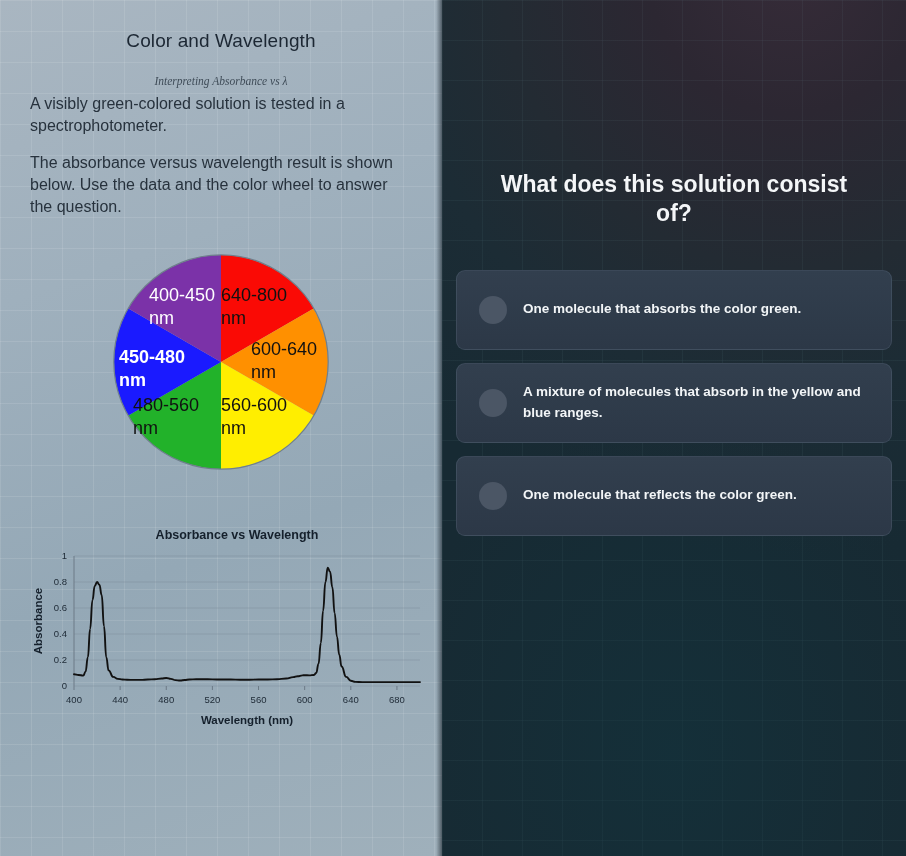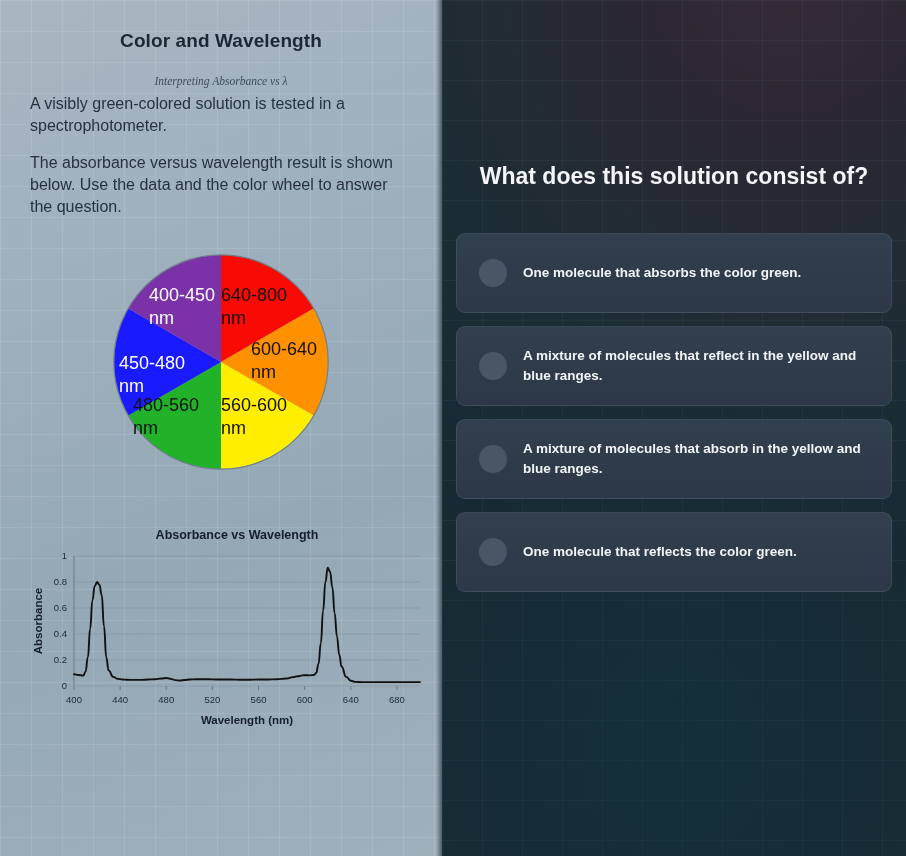--- a/index.html
+++ b/index.html
@@ -49,21 +49,21 @@
   }
   .left-inner {
     position: relative;
     z-index: 2;
     padding: 0;
   }
 
   .doc-title {
     text-align: center;
     font-size: 19px;
-    font-weight: bold;
+    font-weight: normal;
     color: #1c2733;
     margin: 30px 0 0 0;
     letter-spacing: 0.1px;
   }
   .doc-subtitle {
     text-align: center;
     font-size: 11.5px;
     font-style: italic;
     color: #3f4c58;
     margin: 23px 0 0 0;
@@ -89,21 +89,21 @@
   .wheel-wrap svg { display: block; }
   .wheel-label {
     position: absolute;
     width: 74px;
     text-align: left;
     font-size: 18px;
     line-height: 1.32;
     pointer-events: none;
   }
   .wl-violet { left: 36px;  top: 30px;  color: #ffffff; }
-  .wl-blue   { left: 6px;   top: 98px;  color: #ffffff; }
+  .wl-blue   { left: 6px;   top: 92px;  color: #ffffff; font-weight: bold; }
   .wl-green  { left: 20px;  top: 140px; color: #111111; }
   .wl-yellow { left: 108px; top: 140px; color: #111111; }
   .wl-orange { left: 138px; top: 84px;  color: #111111; }
   .wl-red    { left: 108px; top: 30px;  color: #111111; }
 
   
   .chart-block {
     position: relative;
     margin: 58px 0 0 16px;
     width: 442px;
@@ -164,21 +164,21 @@
   }
   .right-inner {
     position: relative;
     z-index: 3;
   }
   .question-text {
     text-align: center;
     font-size: 23px;
     font-weight: bold;
     color: #f4f6f8;
-    margin: 4px;
+    margin: 12px;
     padding: 158px 26px 0 26px;
     line-height: 1.25;
   }
   .options {
     margin: 42px 14px 0 14px;
     display: flex;
     flex-direction: column;
     gap: 13px;
   }
   .option-card {
@@ -287,24 +287,20 @@
   <div class="right-panel">
     <div class="right-inner">
       <h1 class="question-text">What does this solution consist of?</h1>
       <div class="options" id="options-list">
           <div class="option-card">
             <span class="option-radio"></span>
             <span class="option-label">One molecule that absorbs the color green.</span>
           </div>
           <div class="option-card">
             <span class="option-radio"></span>
-            <span class="option-label">A mixture of molecules that reflect in the yellow and blue ranges.</span>
-          </div>
-          <div class="option-card">
-            <span class="option-radio"></span>
             <span class="option-label">A mixture of molecules that absorb in the yellow and blue ranges.</span>
           </div>
           <div class="option-card">
             <span class="option-radio"></span>
             <span class="option-label">One molecule that reflects the color green.</span>
           </div>
         </div>
     </div>
   </div>
 

